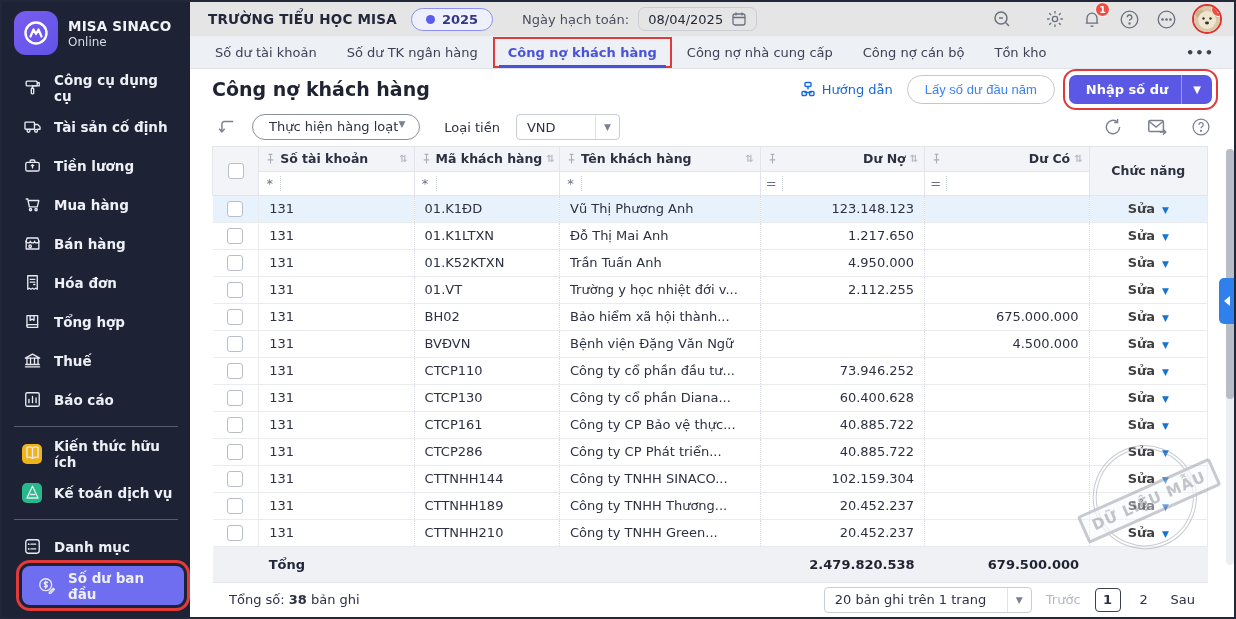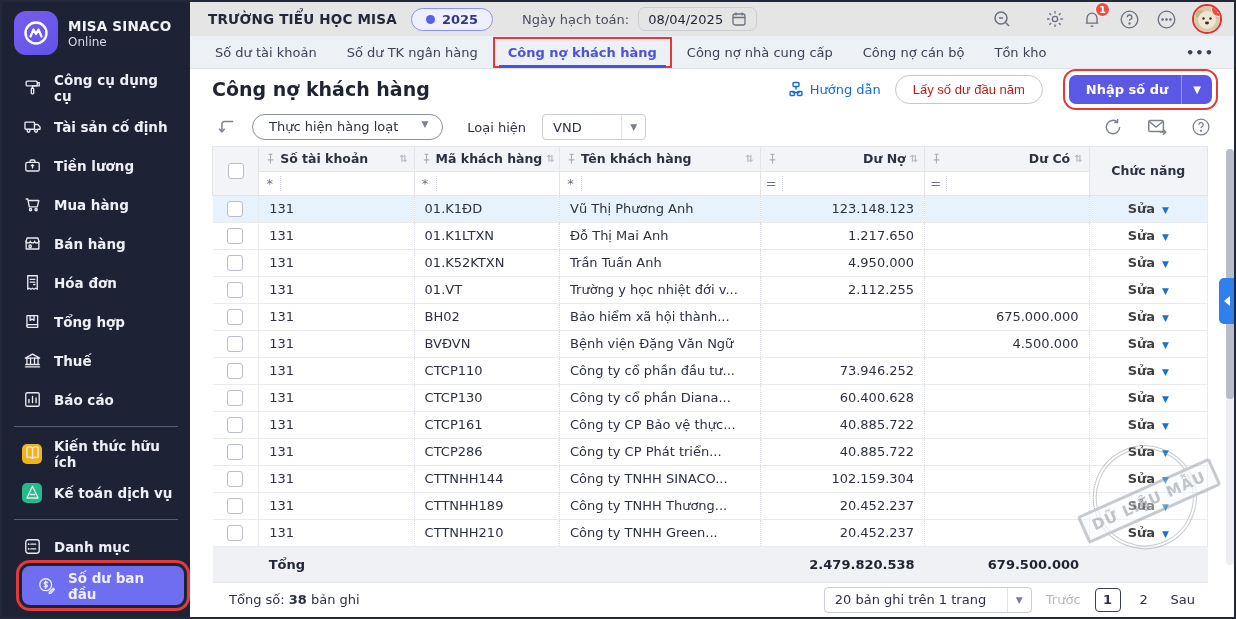--- a/index.html
+++ b/index.html
@@ -45,30 +45,30 @@
   .tab.active { color:#4a52d9; font-weight:bold; }
   .tab.active::after { content:""; position:absolute; left:6px; right:6px; bottom:0; height:3px; background:#4a52d9; }
   .tab.annotated { outline:2.5px solid #e13a3a; outline-offset:-2px; }
   .tab-more { margin-left:auto; display:flex; align-items:center; padding:0 20px; color:#3e4254; font-weight:bold; letter-spacing:1px; cursor:pointer; }
 
   .titlebar { height:43px; display:flex; align-items:center; padding:0 22px; }
   .page-title { font-size:19px; font-weight:bold; color:#1f2332; }
   .title-right { margin-left:auto; display:flex; align-items:center; gap:14px; }
   .guide-link { display:flex; align-items:center; gap:6px; color:#1769d6; font-size:13px; cursor:pointer; }
   .guide-link svg { stroke:#1769d6; }
-  .btn-ghost { padding:6px 17px; border:1px solid #c3c7cf; border-radius:16px; color:#b91c1c; background:#fff; font-size:13px; cursor:pointer; }
-  .btn-primary { display:flex; align-items:center; background:#5b58e6; color:#fff; border-radius:7px; font-size:13px; font-weight:bold; cursor:pointer;margin-left:12px; }
+  .btn-ghost { padding:6px 17px; border:1px solid #c3c7cf; border-radius:16px; color:#3b82f6; background:#fff; font-size:13px; cursor:pointer; }
+  .btn-primary { display:flex; align-items:center; background:#5b58e6; color:#fff; border-radius:7px; font-size:13px; font-weight:bold; cursor:pointer; }
   .btn-primary .lbl { padding:7px 13px 7px 17px; }
   .btn-primary .split { width:1px; align-self:stretch; background:rgba(255,255,255,.4); }
   .btn-primary .caret { padding:7px 11px; font-size:10px; }
   .btn-primary.annotated { outline:2.5px solid #e13a3a; outline-offset:4px; }
 
   .toolbar { height:39px; display:flex; align-items:center; padding:0 22px 0 26px; gap:16px; }
   .tool-arrow { cursor:pointer; display:flex; }
-  .pill-btn { display:flex; gap:23px; border:1px solid #8a919c; border-radius:15px; padding:4px 14px 5px 16px; font-size:13px; color:#2d3142; cursor:pointer; background:#fff; }
+  .pill-btn { display:flex; gap:0; border:1px solid #8a919c; border-radius:15px; padding:4px 14px 5px 16px; font-size:13px; color:#2d3142; cursor:pointer; background:#fff; }
   .pill-btn .caret, .select .caret { font-size:9px; color:#7a8090; }
   .cur-label { margin-left:8px; color:#2d3142; }
   .select { display:flex; align-items:center; border:1px solid #c9cdd4; border-radius:4px; height:26px; background:#fff; cursor:pointer; }
   .select .val { padding:0 10px; flex:1; }
   .select .caret-cell { width:24px; align-self:stretch; border-left:1px solid #dfe2e8; display:flex; align-items:center; justify-content:center; }
   .tool-icons { margin-left:auto; display:flex; align-items:center; gap:22px; }
   .tool-icons .tbi svg { stroke:#7a8090; }
 
   
   .table-zone { position:relative; flex:1; padding:0 34px 0 22px; }
@@ -388,21 +388,21 @@
       <span class="tool-arrow">
         <svg width="20" height="20" viewBox="0 0 22 22" fill="none" stroke="#7a8090" stroke-width="1.6">
             <path d="M19 5 H9 a2.5 2.5 0 0 0 -2.5 2.5 V16"></path>
             <path d="M3.5 13 L6.5 16.5 L9.5 13"></path>
           </svg>
       </span>
       <span class="pill-btn">
         <span>Thực hiện hàng loạt</span>
         <span class="caret">▼</span>
       </span>
-      <span class="cur-label">Loại hiện</span>
+      <span class="cur-label">Loại tiền</span>
       <span class="select" style="width:104px;">
         <span class="val">VND</span>
         <span class="caret-cell">
             <span class="caret">▼</span>
           </span>
       </span>
       <div class="tool-icons">
         <span class="tbi">
           <svg width="20" height="20" viewBox="0 0 24 24" fill="none" stroke-width="1.7">
               <path d="M20 12a8 8 0 1 1-2.6-5.9"></path>

